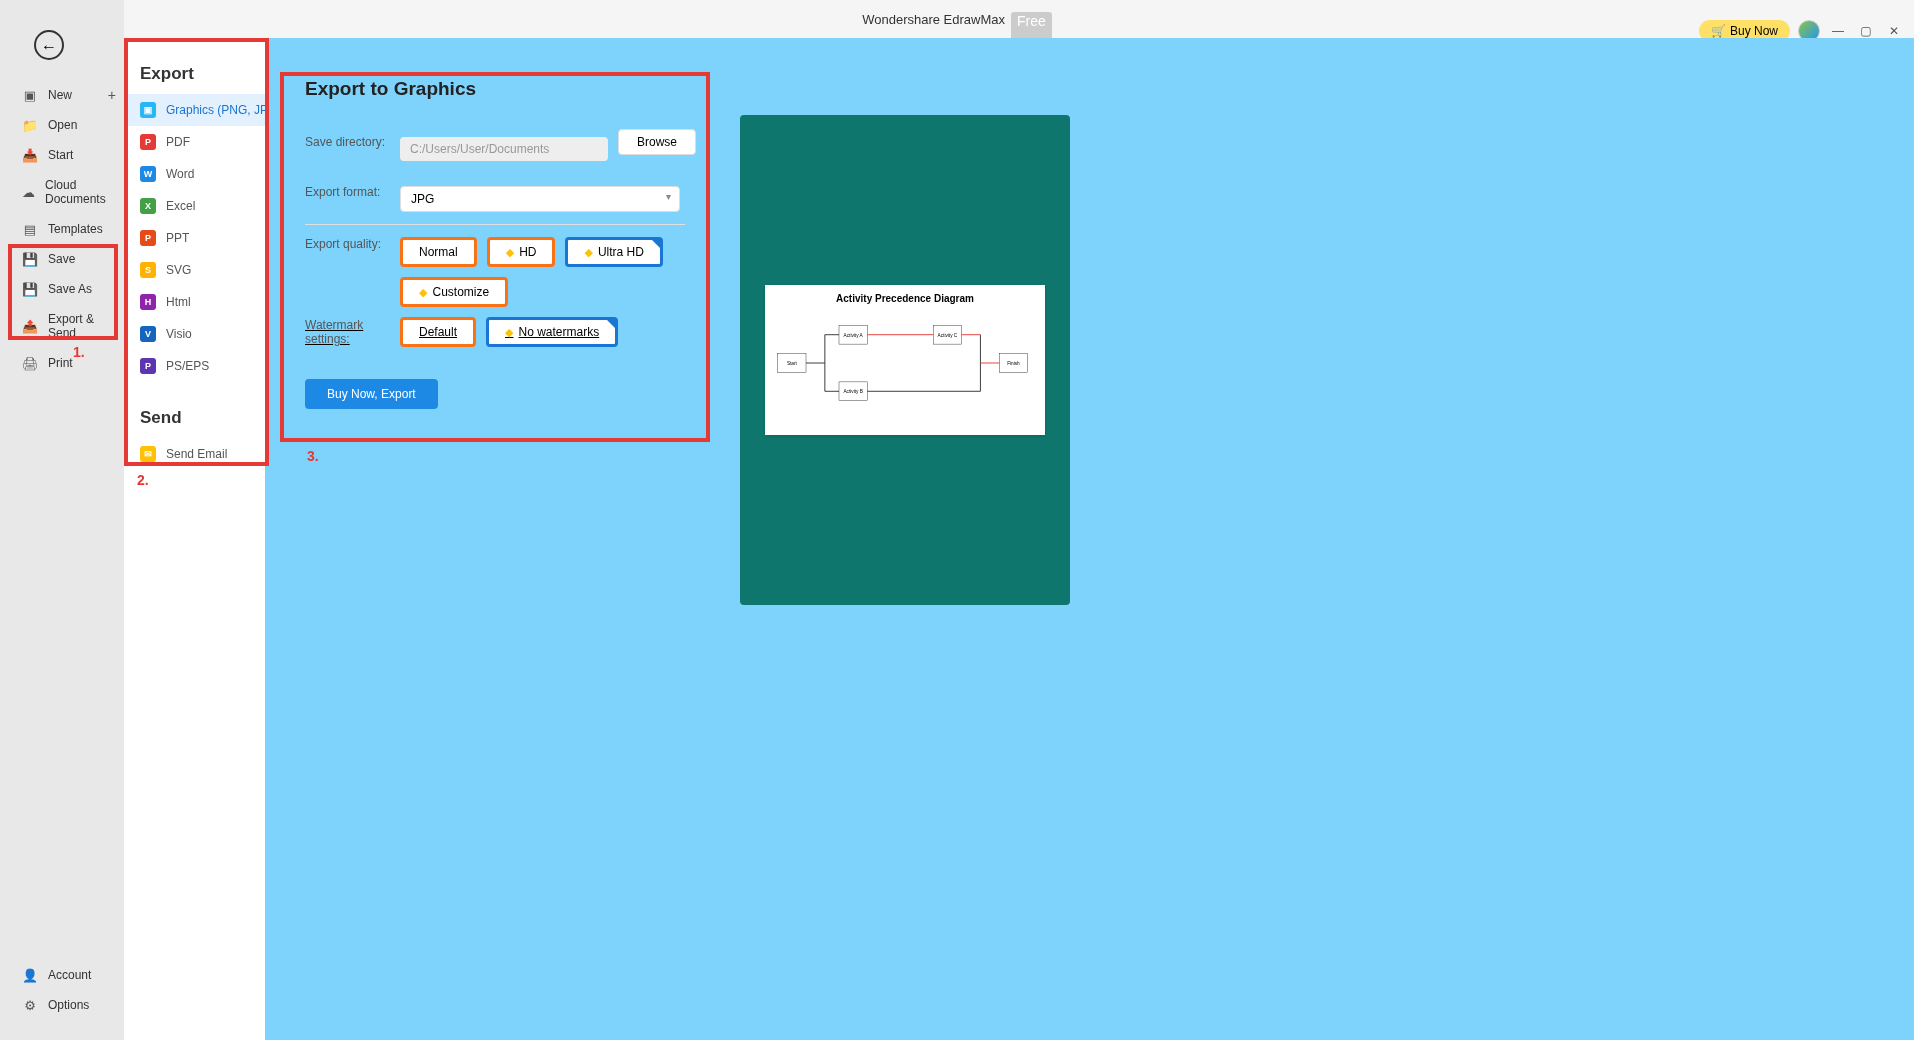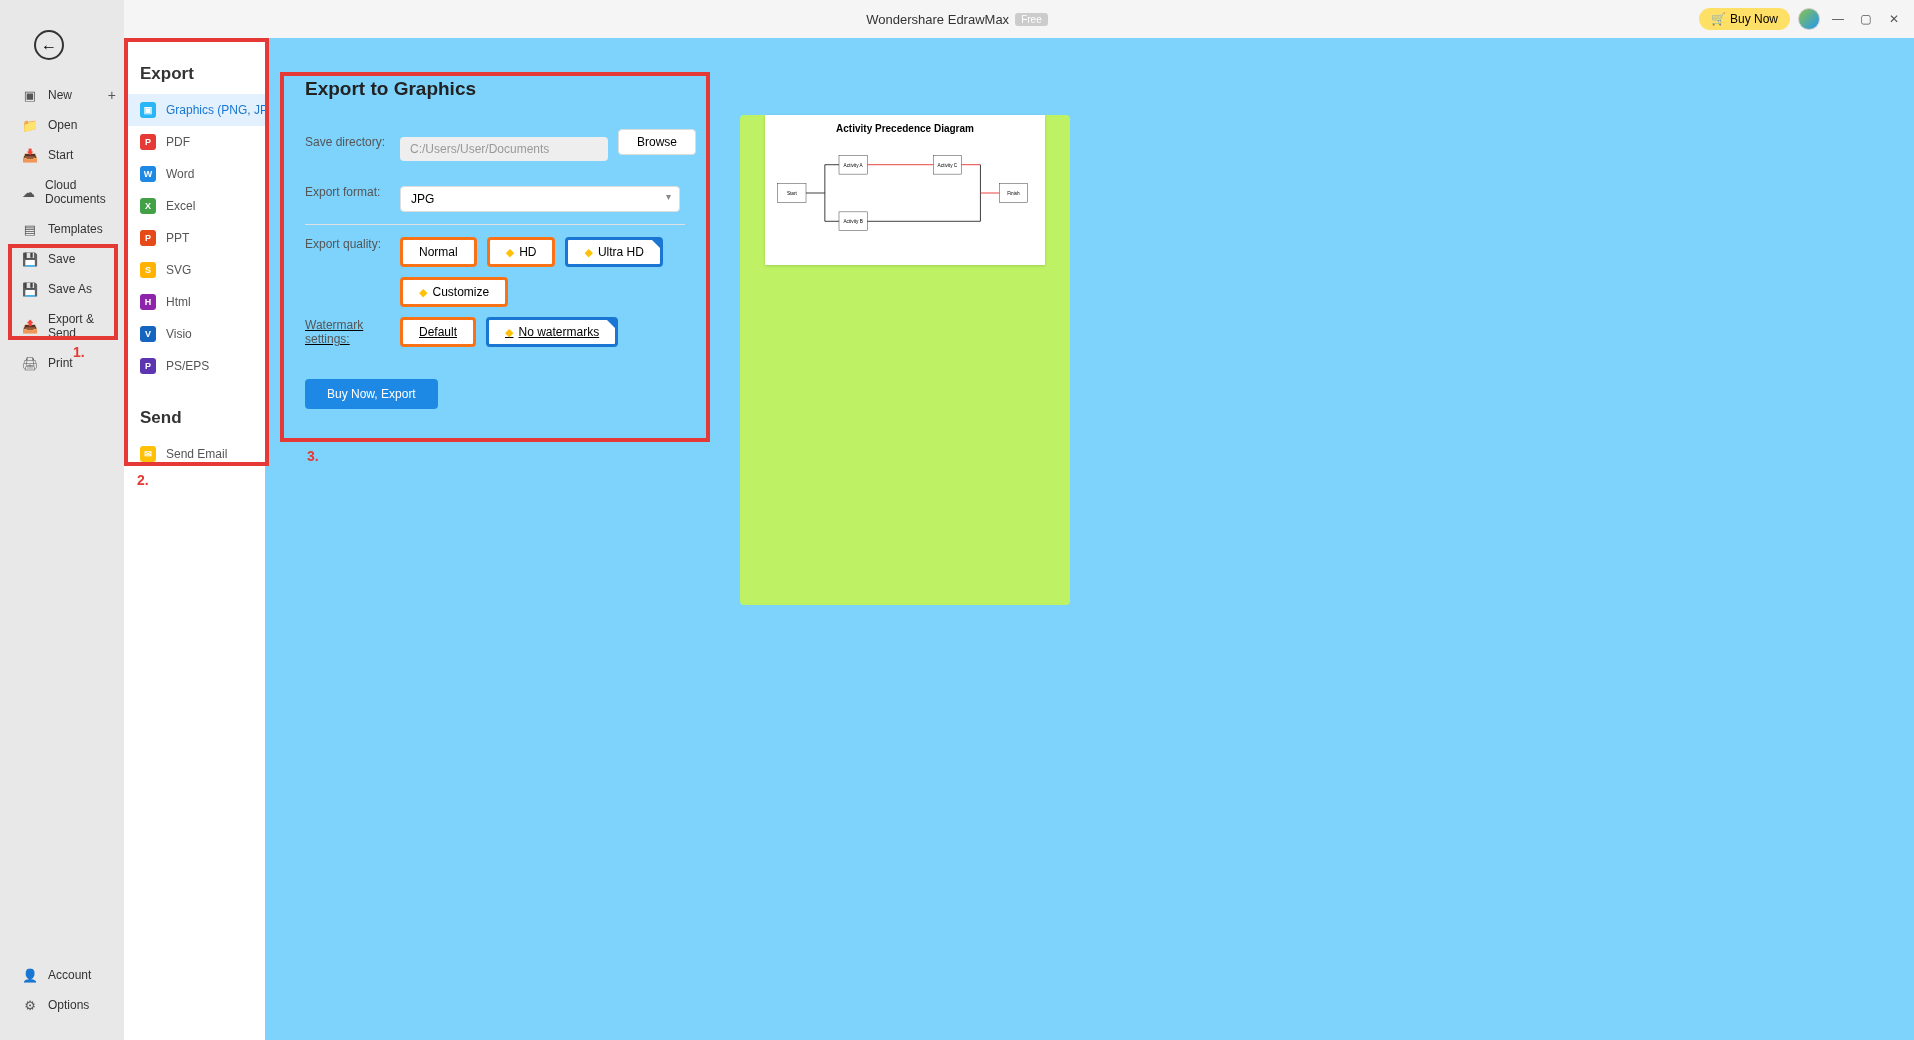--- a/index.html
+++ b/index.html
@@ -1,21 +1,21 @@
 <!DOCTYPE html>
 <html><head>
 <meta charset="utf-8">
 <style>
 * { margin: 0; padding: 0; box-sizing: border-box; font-family: -apple-system, BlinkMacSystemFont, "Segoe UI", Arial, sans-serif; }
 body { background: #f5f5f5; width: 1914px; height: 1040px; overflow: hidden; position: relative; }
 
 
-.titlebar { position: absolute; top: 0; left: 0; right: 0; height: 38px; display: flex; align-items: center; justify-content: center; background: #f5f5f5; }
+.titlebar { position: absolute; top: 12px; left: 0; right: 0; height: 38px; display: flex; justify-content: center; background: #f5f5f5; }
 .titlebar-title { font-size: 13px; color: #333; }
-.badge-free { background: #ccc; color: #fff; font-size: 10px; padding: 1px 6px; border-radius: 3px; margin-left: 6px; }
+.badge-free { background: #ccc; color: #fff; font-size: 14px; padding: 1px 6px; border-radius: 3px; margin-left: 6px; }
 .titlebar-right { position: absolute; right: 10px; top: 0; height: 38px; display: flex; align-items: center; gap: 8px; }
 .buy-now-btn { background: #ffe066; border: none; padding: 4px 12px; border-radius: 12px; font-size: 12px; display: flex; align-items: center; gap: 4px; cursor: pointer; }
 .avatar { width: 22px; height: 22px; border-radius: 50%; background: linear-gradient(135deg,#8bc34a,#2196f3); border: 1px solid #ccc; }
 .win-btn { width: 20px; height: 20px; display: flex; align-items: center; justify-content: center; font-size: 12px; color: #555; cursor: pointer; }
 
 
 .icons-row { position: absolute; right: 18px; top: 50px; display: flex; gap: 18px; align-items: center; }
 .icons-row span { font-size: 14px; color: #666; cursor: pointer; }
 .red-dot { position: relative; }
 .red-dot::after { content: ''; position: absolute; top: -2px; right: -3px; width: 5px; height: 5px; background: #f44; border-radius: 50%; }
@@ -68,21 +68,21 @@
 .qbtn.selected::after { content: ''; position: absolute; top: -1px; right: -1px; width: 0; height: 0; border-left: 10px solid transparent; border-top: 10px solid #1976d2; }
 .diamond { color: #ffc107; font-size: 11px; }
 
 .checkbox-row { display: flex; gap: 22px; }
 .cb { display: inline-flex; align-items: center; gap: 6px; font-size: 12px; color: #555; }
 .cb-box { width: 13px; height: 13px; border: 1px solid #bbb; border-radius: 2px; background: #fff; }
 
 .export-btn { margin-top: 22px; padding: 8px 22px; background: #1e88e5; color: #fff; border: none; border-radius: 4px; font-size: 12px; cursor: pointer; }
 
 
-.preview-pane { position: absolute; left: 740px; top: 115px; width: 330px; height: 490px; background: #bef264; border-radius: 4px; display: flex; align-items: flex-start; justify-content: center; }
+.preview-pane { position: absolute; left: 740px; top: 115px; width: 330px; height: 490px; background: #0f766e; border-radius: 4px; display: flex; align-items: center; justify-content: center; }
 .preview-doc { width: 280px; height: 150px; background: #fff; box-shadow: 0 1px 3px rgba(0,0,0,.15); padding: 8px; font-size: 9px; text-align: center; }
 .preview-title { font-weight: bold; font-size: 10px; margin-bottom: 4px; }
 .diagram-svg { width: 100%; height: 110px; }
 </style>
 </head>
 <body>
 
 <div class="titlebar">
   <span class="titlebar-title">Wondershare EdrawMax</span>
   <span class="badge-free">Free</span>

